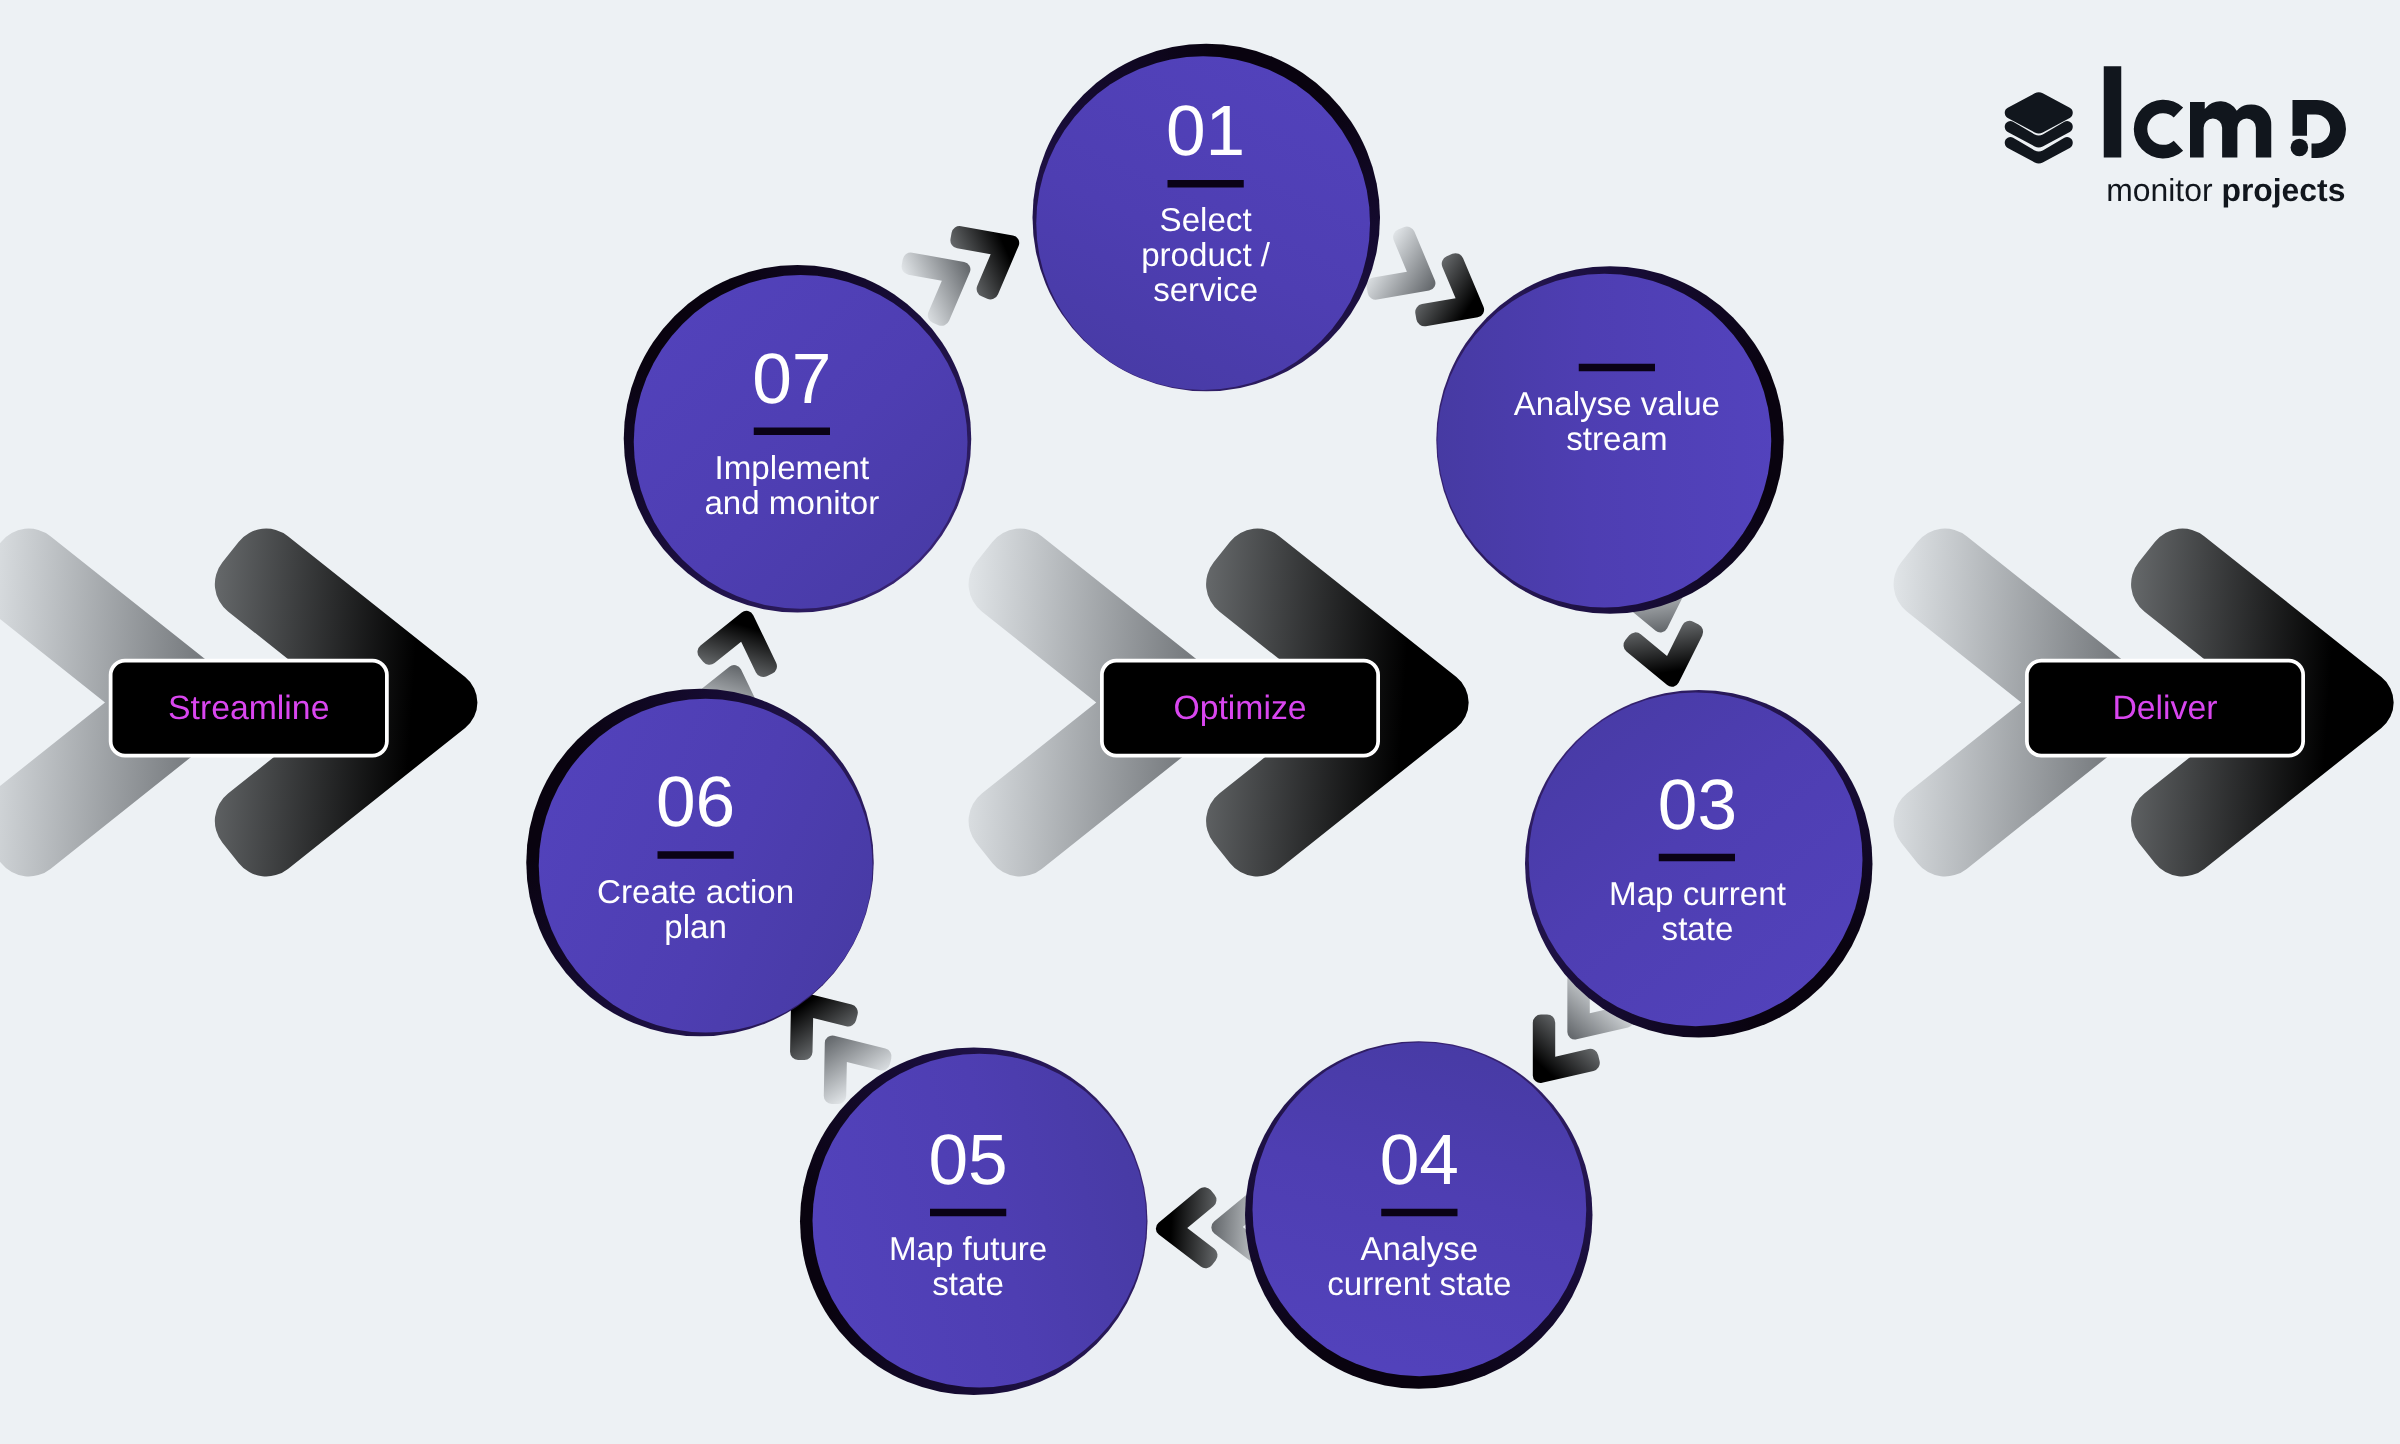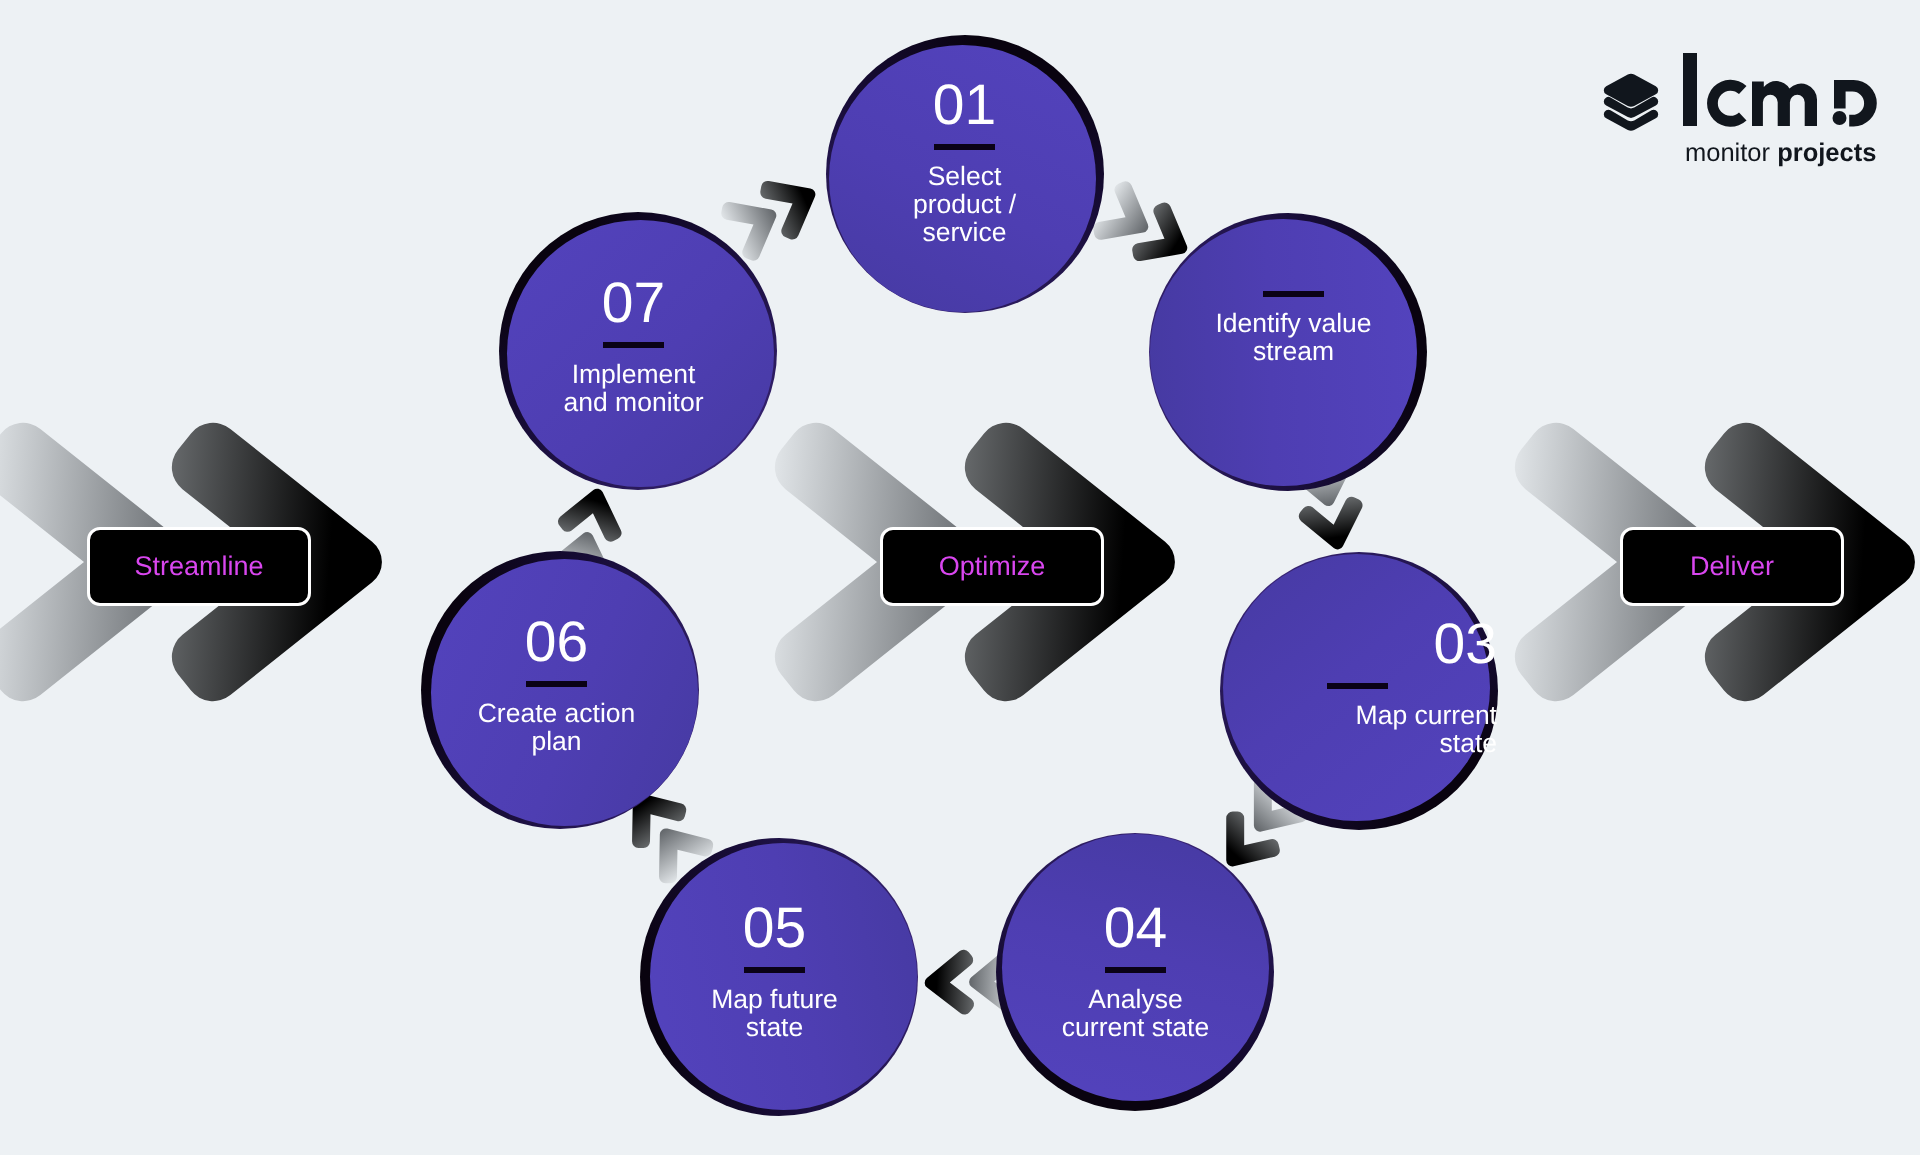--- a/index.html
+++ b/index.html
@@ -200,29 +200,29 @@
             <div>service</div>
           </div>
         </div>
       </div>
       <div class="step" style="width: 278px; height: 278px; left: 1144.25px; top: 213.096px;">
         <div class="ring" style="inset: -0.157048px -4.49726px 0.157048px 4.49726px; background: conic-gradient(from 268deg, rgb(58, 37, 120) 0deg, rgb(42, 26, 92) 45deg, rgb(23, 12, 54) 100deg, rgb(9, 3, 15) 160deg, rgb(9, 3, 15) 200deg, rgb(23, 12, 54) 260deg, rgb(42, 26, 92) 315deg, rgb(58, 37, 120) 360deg);"></div>
         <div class="disc" style="background: linear-gradient(268deg, rgb(83, 67, 189) 0%, rgb(78, 62, 178) 55%, rgb(70, 58, 162) 100%); left: 5.5px; top: 5.5px; width: 267px; height: 267px;"></div>
         <div class="inner" style="top: 61.904px; left: 10.25px; right: -10.25px;">
           <div class="rule" style="background: rgb(10, 2, 22);"></div>
           <div class="cap">
-            <div>Identify value</div>
+            <div>Analyse value</div>
             <div>stream</div>
           </div>
         </div>
       </div>
       <div class="step" style="width: 278px; height: 278px; left: 1217.23px; top: 548.893px;">
         <div class="ring" style="inset: 3.4472px -2.89254px -3.4472px 2.89254px; background: conic-gradient(from 320deg, rgb(58, 37, 120) 0deg, rgb(42, 26, 92) 45deg, rgb(23, 12, 54) 100deg, rgb(9, 3, 15) 160deg, rgb(9, 3, 15) 200deg, rgb(23, 12, 54) 260deg, rgb(42, 26, 92) 315deg, rgb(58, 37, 120) 360deg);"></div>
         <div class="disc" style="background: linear-gradient(320deg, rgb(83, 67, 189) 0%, rgb(78, 62, 178) 55%, rgb(70, 58, 162) 100%); left: 5.5px; top: 5.5px; width: 267px; height: 267px;"></div>
-        <div class="inner" style="top: 72.607px; left: 1.77px; right: -1.77px; text-align: right;">
+        <div class="inner" style="top: 72.607px; left: 1.77px; right: -1.77px;">
           <div class="num">03</div>
           <div class="rule" style="background: rgb(10, 2, 22);"></div>
           <div class="cap">
             <div>Map current</div>
             <div>state</div>
           </div>
         </div>
       </div>
       <div class="step" style="width: 278px; height: 278px; left: 996.665px; top: 828.332px;">
         <div class="ring" style="inset: 4.36633px 1.08865px -4.36633px -1.08865px; background: conic-gradient(from 374deg, rgb(58, 37, 120) 0deg, rgb(42, 26, 92) 45deg, rgb(23, 12, 54) 100deg, rgb(9, 3, 15) 160deg, rgb(9, 3, 15) 200deg, rgb(23, 12, 54) 260deg, rgb(42, 26, 92) 315deg, rgb(58, 37, 120) 360deg);"></div>

